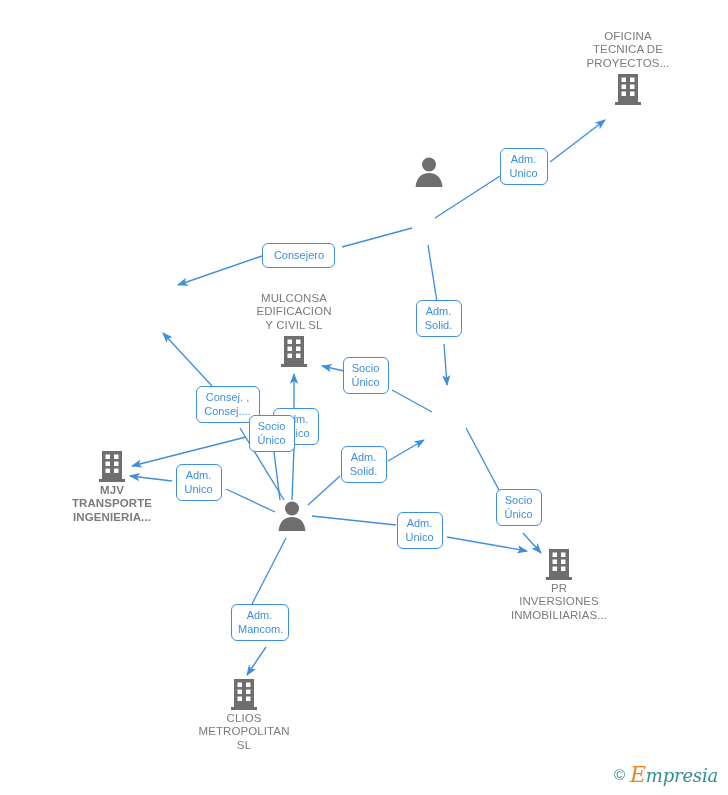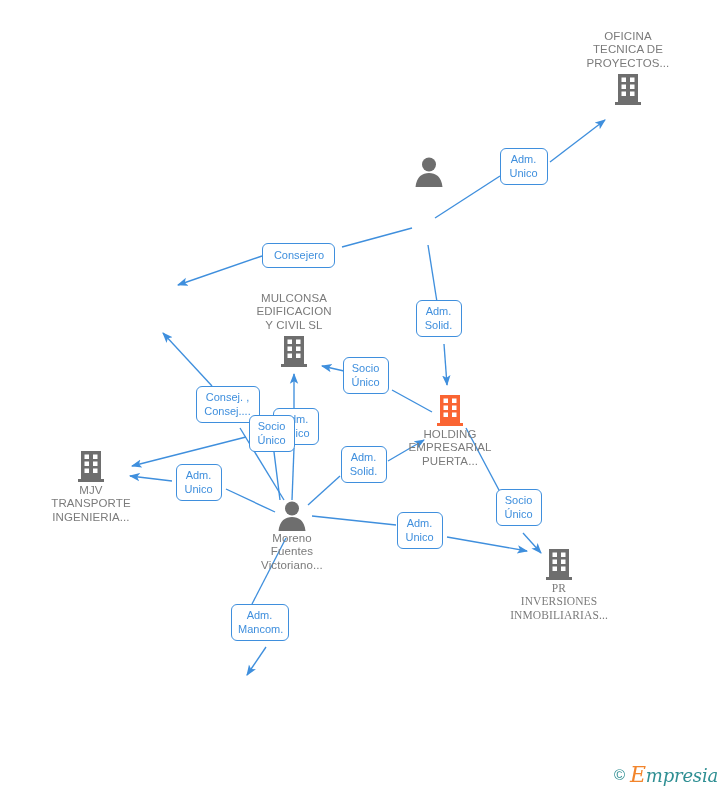--- a/index.html
+++ b/index.html
@@ -187,41 +187,22 @@
             <rect x="16" y="5.5" width="4.5" height="4.5"></rect>
           <rect x="7.5" y="12.5" width="4.5" height="4.5"></rect>
             <rect x="16" y="12.5" width="4.5" height="4.5"></rect>
           <rect x="7.5" y="19.5" width="4.5" height="4.5"></rect>
             <rect x="16" y="19.5" width="4.5" height="4.5"></rect>
         </g>
       </svg>
     </span>
   </div>
 
-  <div class="node label-below" style="left:450px; top:393px;">
-    <span class="glyph">
-      <svg width="28" height="34" viewBox="0 0 28 34">
-        <rect x="4" y="2" width="20" height="28" fill="#fa6432"></rect>
-        <rect x="1" y="30" width="26" height="3" fill="#fa6432"></rect>
-        <g fill="#ffffff">
-          <rect x="7.5" y="5.5" width="4.5" height="4.5"></rect>
-            <rect x="16" y="5.5" width="4.5" height="4.5"></rect>
-          <rect x="7.5" y="12.5" width="4.5" height="4.5"></rect>
-            <rect x="16" y="12.5" width="4.5" height="4.5"></rect>
-          <rect x="7.5" y="19.5" width="4.5" height="4.5"></rect>
-            <rect x="16" y="19.5" width="4.5" height="4.5"></rect>
-        </g>
-      </svg>
-    </span>
-    <span class="node-label">HOLDING
-EMPRESARIAL
-PUERTA...</span>
-  </div>
-
-  <div class="node label-below" style="left:91px; top:449px;">
+
+  <div class="node label-below" style="left:112px; top:449px;font-weight:bold;">
     <span class="glyph">
       <svg width="28" height="34" viewBox="0 0 28 34">
         <rect x="4" y="2" width="20" height="28" fill="#6e6e6e"></rect>
         <rect x="1" y="30" width="26" height="3" fill="#6e6e6e"></rect>
         <g fill="#ffffff">
           <rect x="7.5" y="5.5" width="4.5" height="4.5"></rect>
             <rect x="16" y="5.5" width="4.5" height="4.5"></rect>
           <rect x="7.5" y="12.5" width="4.5" height="4.5"></rect>
             <rect x="16" y="12.5" width="4.5" height="4.5"></rect>
           <rect x="7.5" y="19.5" width="4.5" height="4.5"></rect>
@@ -234,45 +215,61 @@
 INGENIERIA...</span>
   </div>
 
   <div class="node label-below" style="left:292px; top:499px;">
     <span class="glyph">
       <svg width="32" height="32" viewBox="0 0 32 32">
         <circle cx="16" cy="9.5" r="7" fill="#6e6e6e"></circle>
         <path d="M2.5,32 C3.5,21.5 9.5,18 16,18 C22.5,18 28.5,21.5 29.5,32 Z" fill="#6e6e6e"></path>
       </svg>
     </span>
-    <span class="node-label">Moreno
-Fuentes
-Victoriano...</span>
-  </div>
-
-  <div class="node label-below" style="left:559px; top:547px;font-family:Liberation Serif, serif;">
+  </div>
+
+  <div class="node label-below" style="left:559px; top:547px;">
     <span class="glyph">
       <svg width="28" height="34" viewBox="0 0 28 34">
         <rect x="4" y="2" width="20" height="28" fill="#6e6e6e"></rect>
         <rect x="1" y="30" width="26" height="3" fill="#6e6e6e"></rect>
         <g fill="#ffffff">
           <rect x="7.5" y="5.5" width="4.5" height="4.5"></rect>
             <rect x="16" y="5.5" width="4.5" height="4.5"></rect>
           <rect x="7.5" y="12.5" width="4.5" height="4.5"></rect>
             <rect x="16" y="12.5" width="4.5" height="4.5"></rect>
           <rect x="7.5" y="19.5" width="4.5" height="4.5"></rect>
             <rect x="16" y="19.5" width="4.5" height="4.5"></rect>
         </g>
       </svg>
     </span>
     <span class="node-label">PR
 INVERSIONES
 INMOBILIARIAS...</span>
   </div>
 
+  <div class="node label-below" style="left:244px; top:677px;">
+    <span class="glyph">
+      <svg width="28" height="34" viewBox="0 0 28 34">
+        <rect x="4" y="2" width="20" height="28" fill="#6e6e6e"></rect>
+        <rect x="1" y="30" width="26" height="3" fill="#6e6e6e"></rect>
+        <g fill="#ffffff">
+          <rect x="7.5" y="5.5" width="4.5" height="4.5"></rect>
+            <rect x="16" y="5.5" width="4.5" height="4.5"></rect>
+          <rect x="7.5" y="12.5" width="4.5" height="4.5"></rect>
+            <rect x="16" y="12.5" width="4.5" height="4.5"></rect>
+          <rect x="7.5" y="19.5" width="4.5" height="4.5"></rect>
+            <rect x="16" y="19.5" width="4.5" height="4.5"></rect>
+        </g>
+      </svg>
+    </span>
+    <span class="node-label">CLIOS
+METROPOLITAN
+SL</span>
+  </div>
 
   <div class="chip" style="left:500px; top:148px; width:48px;">Adm.
 Unico</div>
 
   <div class="chip one-line" style="left:262px; top:243px; width:73px;">Consejero</div>
 
   <div class="chip" style="left:416px; top:300px; width:46px;">Adm.
 Solid.</div>
 
   <div class="chip" style="left:343px; top:357px; width:46px;">Socio

